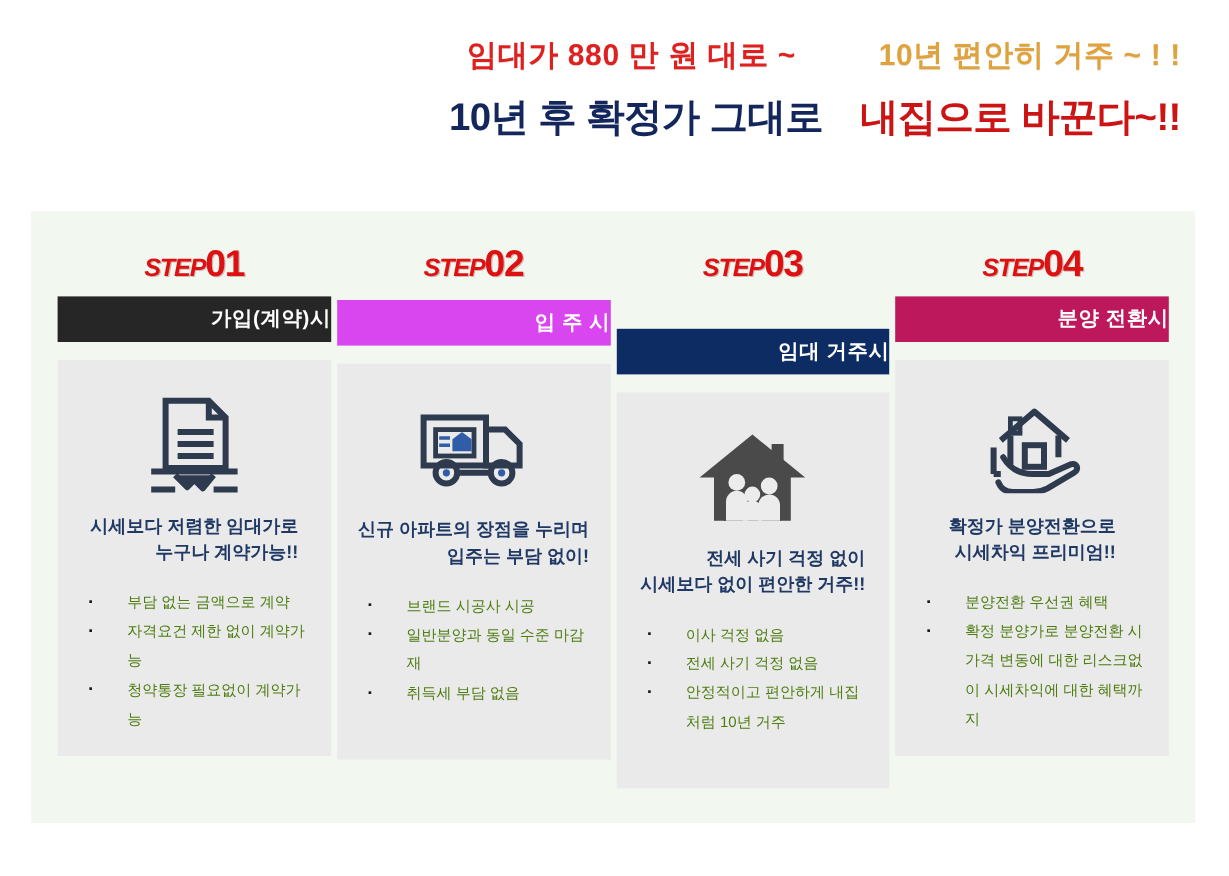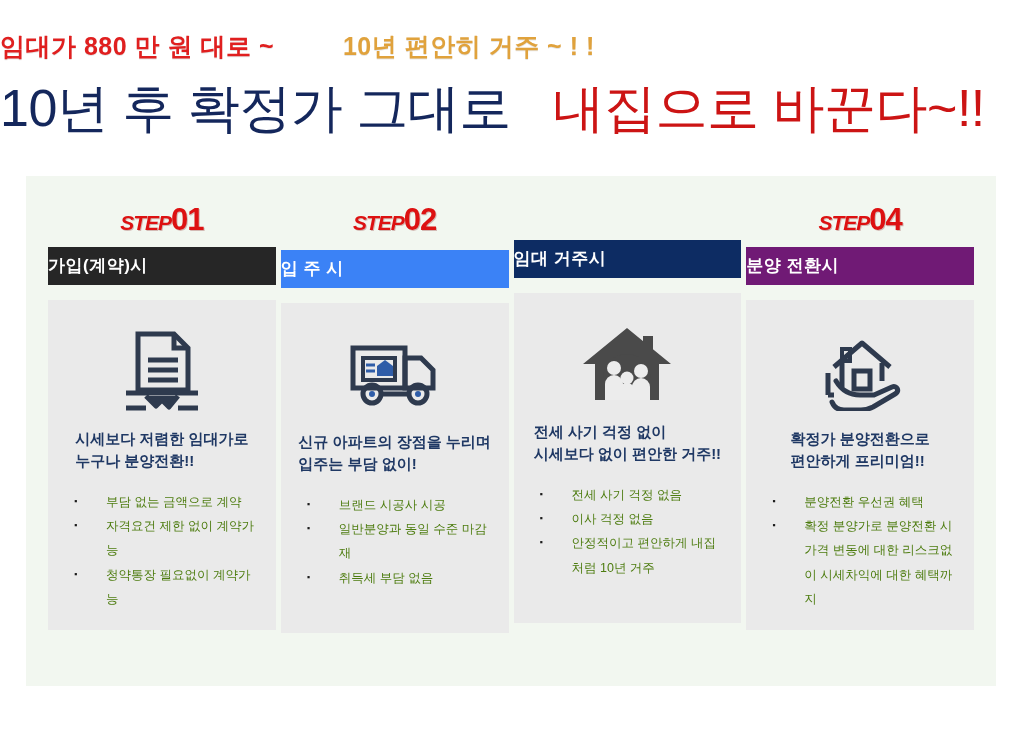--- a/index.html
+++ b/index.html
@@ -11,21 +11,21 @@
     height: 730px;
     background: #ffffff;
     font-family: "Liberation Sans", "DejaVu Sans", sans-serif;
     overflow: hidden;
   }
 
   
   .headline-wrap {
     width: 984px;
     padding-top: 34px;
-    text-align: left;
+    text-align: right;
   }
   .subhead {
     font-size: 25px;
     font-weight: bold;
     letter-spacing: 0.5px;
     line-height: 1;
     white-space: nowrap;
     display: block;
   }
   .subhead .seg-red {
@@ -36,22 +36,22 @@
     display: inline-block;
     width: 54px;
   }
   .subhead .seg-gold {
     color: #e0a23c;
     text-shadow: 0 1px 0 rgba(0,0,0,0.10);
   }
 
   .mainhead {
     margin-top: 22px;
-    font-size: 52px;
-    font-weight: normal;
+    font-size: 32px;
+    font-weight: bold;
     line-height: 1.05;
     letter-spacing: -0.5px;
     white-space: nowrap;
   }
   .mainhead .seg-navy {
     color: #14275c;
   }
   .mainhead .seg-red2 {
     color: #cc1414;
   }
@@ -102,21 +102,21 @@
   .step-label .num {
     font-size: 31px;
     font-style: normal;
     letter-spacing: -1px;
   }
 
   .step-bar {
     margin-top: 9px;
     height: 38px;
     line-height: 38px;
-    text-align: left;
+    text-align: right;
     color: #ffffff;
     font-size: 17px;
     font-weight: bold;
     letter-spacing: 0.5px;
   }
 
   .step-card {
     margin-top: 15px;
     height: 330px;
     background: #eaeaea;
@@ -130,21 +130,21 @@
     display: flex;
     align-items: center;
     justify-content: center;
     margin-top: 16px;
   }
 
   .card-heading {
     color: #1f3864;
     font-size: 15px;
     font-weight: bold;
-    text-align: left;
+    text-align: right;
     line-height: 1.45;
     padding: 0 8px;
     margin-top: 2px;
   }
 
   .bullets {
     margin: 18px 0 0 0;
     padding: 0 14px 0 18px;
     list-style: none;
     width: 100%;
@@ -201,35 +201,35 @@
             <line x1="26" y1="42" x2="56" y2="42" stroke="#2e3a4e" stroke-width="5"></line>
             <line x1="26" y1="52" x2="56" y2="52" stroke="#2e3a4e" stroke-width="5"></line>
             <line x1="4" y1="65" x2="76" y2="65" stroke="#2e3a4e" stroke-width="5"></line>
             <path d="M24 68 L34 78 L40 72 L47 79 L56 68" stroke="#2e3a4e" stroke-width="5" fill="#2e3a4e" stroke-linejoin="round"></path>
             <line x1="4" y1="80" x2="24" y2="80" stroke="#2e3a4e" stroke-width="5"></line>
             <line x1="56" y1="80" x2="76" y2="80" stroke="#2e3a4e" stroke-width="5"></line>
           </svg>
         </div>
         <div class="card-heading">
           <span>시세보다 저렴한 임대가로</span><br>
-          <span>누구나 분양전환!!</span>
+          <span>누구나 계약가능!!</span>
         </div>
         <ul class="bullets">
           <li>부담 없는 금액으로 계약</li>
           <li>자격요건 제한 없이 계약가능</li>
           <li>청약통장 필요없이 계약가능</li>
         </ul>
       </div>
     </div>
 
     <div class="step-col">
       <div class="step-label">
         <span class="word">STEP</span><span class="num">02</span>
       </div>
-      <div class="step-bar" style="background:#3b82f6;margin-top:12px;">입 주 시</div>
+      <div class="step-bar" style="background:#d946ef;margin-top:12px;">입 주 시</div>
       <div class="step-card">
         <div class="icon-box">
           <svg width="96" height="72" viewBox="0 0 96 72" fill="none" aria-hidden="true">
             <path d="M6 10 H58 V50 H6 Z" stroke="#2e3a4e" stroke-width="5" fill="none"></path>
             <path d="M58 20 H74 L86 32 V50 H58 Z" stroke="#2e3a4e" stroke-width="5" fill="none"></path>
             <rect x="16" y="20" width="32" height="22" stroke="#2e3a4e" stroke-width="4" fill="none"></rect>
             <path d="M30 38 V28 L38 22 L46 28 V38 Z" fill="#2f5da8"></path>
             <line x1="19" y1="27" x2="28" y2="27" stroke="#2f5da8" stroke-width="3"></line>
             <line x1="19" y1="33" x2="28" y2="33" stroke="#2f5da8" stroke-width="3"></line>
             <circle cx="25" cy="56" r="9" stroke="#2e3a4e" stroke-width="5" fill="none"></circle>
@@ -245,68 +245,71 @@
         </div>
         <ul class="bullets">
           <li>브랜드 시공사 시공</li>
           <li>일반분양과 동일 수준 마감재</li>
           <li>취득세 부담 없음</li>
         </ul>
       </div>
     </div>
 
     <div class="step-col">
+      <div class="step-label">
+        <span class="word">STEP</span><span class="num">03</span>
+      </div>
       <div class="step-bar" style="background:#0d2c63;margin-top:36px;">임대 거주시</div>
       <div class="step-card">
         <div class="icon-box">
           <svg width="92" height="80" viewBox="0 0 92 80" fill="none" aria-hidden="true">
             <path d="M46 4 L90 40 L78 40 L78 76 L14 76 L14 40 L2 40 Z" fill="#4a4a4a"></path>
             <rect x="62" y="12" width="10" height="16" fill="#4a4a4a"></rect>
             <path d="M22 76 V54 a24 24 0 0 1 48 0 V76 Z" fill="#4a4a4a"></path>
             <circle cx="33" cy="44" r="7" fill="#ececec"></circle>
             <path d="M24 76 V60 a9 9 0 0 1 18 0 V76 Z" fill="#ececec"></path>
             <circle cx="60" cy="47" r="7" fill="#ececec"></circle>
             <path d="M51 76 V63 a9 9 0 0 1 18 0 V76 Z" fill="#ececec"></path>
             <circle cx="46" cy="54" r="6.5" fill="#ececec"></circle>
             <path d="M38 76 V67 a8 8 0 0 1 16 0 V76 Z" fill="#ececec"></path>
           </svg>
         </div>
         <div class="card-heading">
           <span>전세 사기 걱정 없이</span><br>
           <span>시세보다 없이 편안한 거주!!</span>
         </div>
         <ul class="bullets">
+          <li>이사 걱정 없음</li>
           <li>전세 사기 걱정 없음</li>
-          <li>이사 걱정 없음</li>
           <li>안정적이고 편안하게 내집처럼 10년 거주</li>
         </ul>
       </div>
     </div>
 
     <div class="step-col">
       <div class="step-label">
         <span class="word">STEP</span><span class="num">04</span>
       </div>
-      <div class="step-bar" style="background:#701a75;">분양 전환시</div>
+      <div class="step-bar" style="background:#be185d;">분양 전환시</div>
       <div class="step-card">
         <div class="icon-box">
           <svg width="92" height="80" viewBox="0 0 92 80" fill="none" aria-hidden="true">
             <path d="M20 36 L48 12 L76 36" stroke="#2e3a4e" stroke-width="5" fill="none" stroke-linejoin="round"></path>
             <path d="M28 32 V56" stroke="#2e3a4e" stroke-width="5"></path>
             <path d="M68 32 V50" stroke="#2e3a4e" stroke-width="5"></path>
             <rect x="28" y="18" width="8" height="12" stroke="#2e3a4e" stroke-width="4" fill="none"></rect>
             <rect x="40" y="40" width="16" height="18" stroke="#2e3a4e" stroke-width="5" fill="none"></rect>
             <path d="M14 42 V64" stroke="#2e3a4e" stroke-width="5"></path>
             <path d="M14 64 h6" stroke="#2e3a4e" stroke-width="5"></path>
             <path d="M22 50 c6 10 14 14 24 14 h14 l18 -8 c5 -2 8 4 3 7 l-22 13 c-4 2 -8 3 -12 3 H30 c-6 0 -10 -3 -12 -8" stroke="#2e3a4e" stroke-width="5" fill="none" stroke-linejoin="round" stroke-linecap="round"></path>
           </svg>
         </div>
         <div class="card-heading">
           <span>확정가 분양전환으로</span><br>
-          <span>편안하게 프리미엄!!</span>
+          <span>시세차익 프리미엄!!</span>
         </div>
         <ul class="bullets">
           <li>분양전환 우선권 혜택</li>
           <li>확정 분양가로 분양전환 시 가격 변동에 대한 리스크없이 시세차익에 대한 혜택까지</li>
         </ul>
       </div>
     </div>
 
   </div>
 </div>

